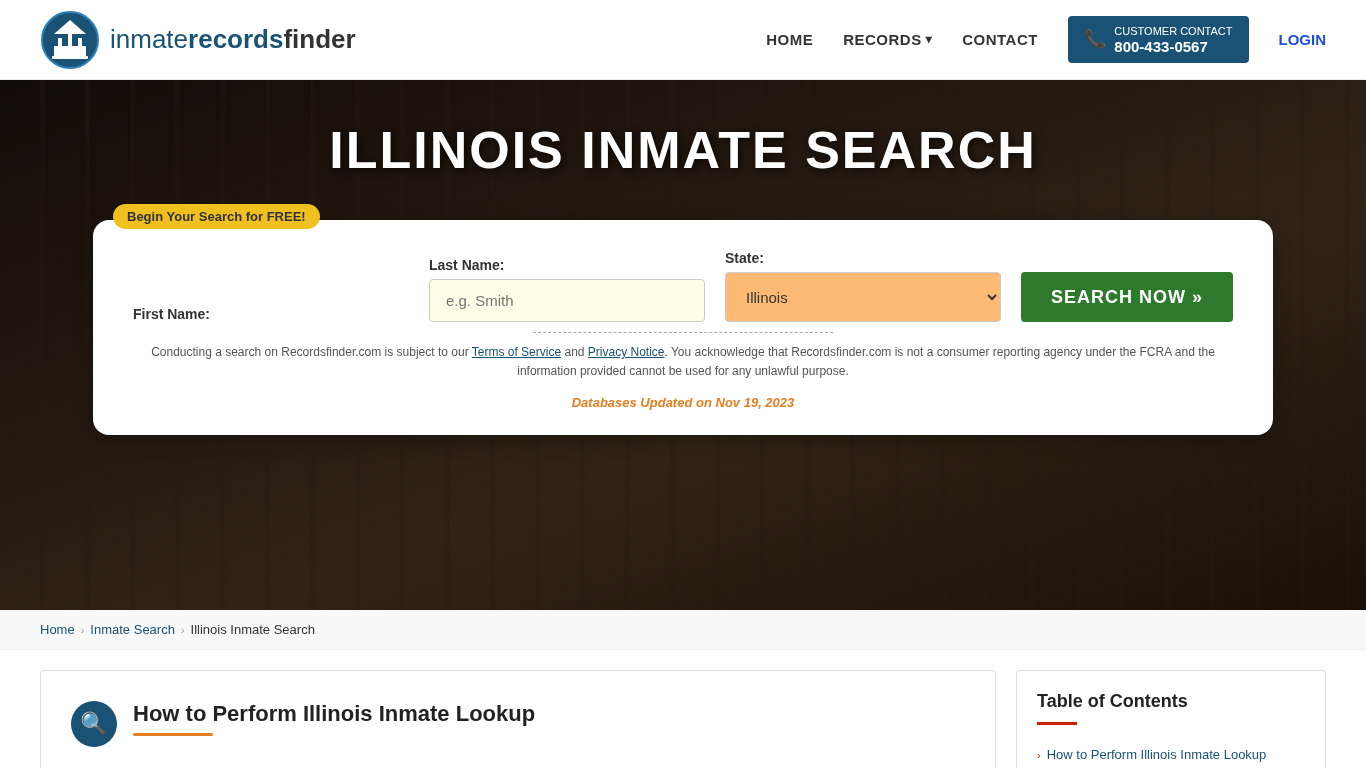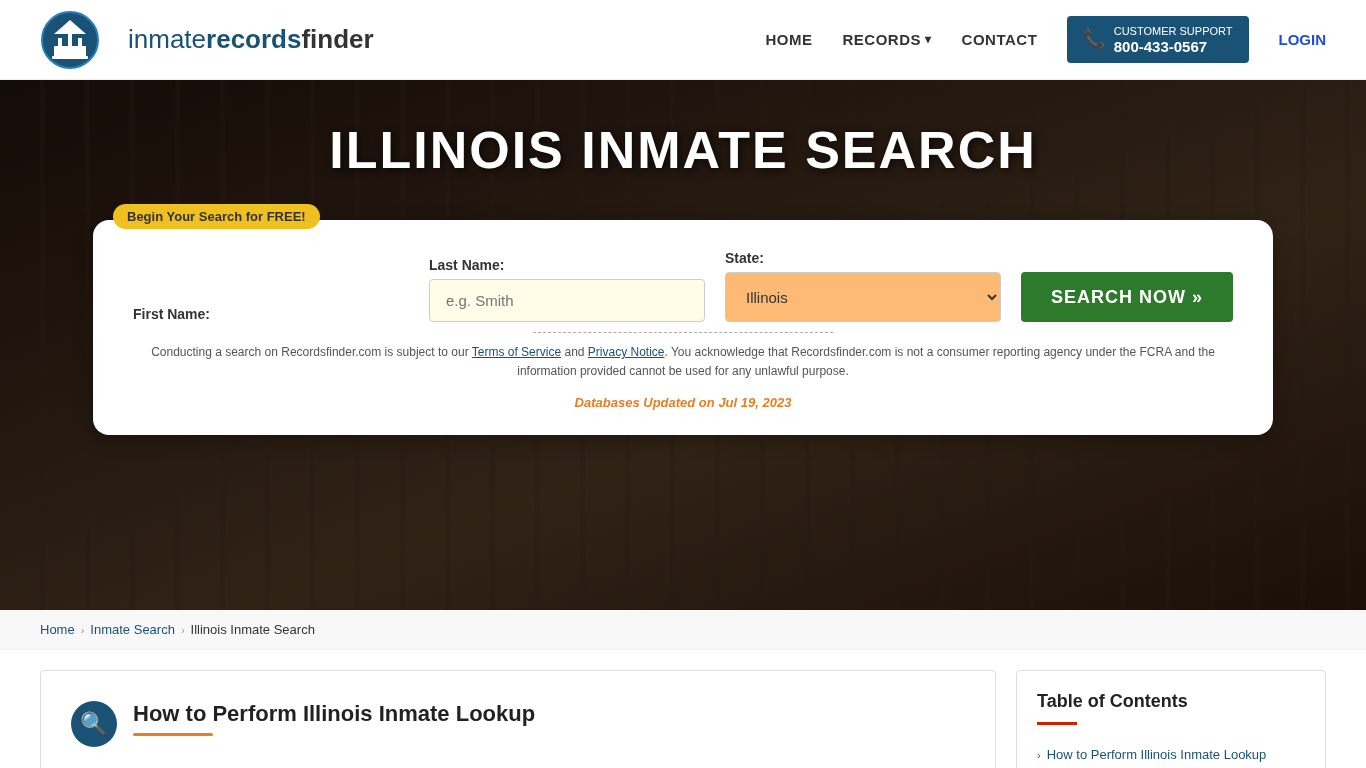--- a/index.html
+++ b/index.html
@@ -11,21 +11,21 @@
       align-items: center;
       justify-content: space-between;
       padding: 10px 40px;
       background: #fff;
       border-bottom: 1px solid #eee;
       height: 80px;
     }
     .logo-area {
       display: flex;
       align-items: center;
-      gap: 28px;
+      gap: 10px;
     }
     .logo-icon {
       width: 60px;
       height: 60px;
     }
     .logo-text {
       font-size: 26px;
       color: #333;
       font-weight: 400;
     }
@@ -317,21 +317,21 @@
   <nav class="nav">
     <a class="nav-item">HOME</a>
     <div class="nav-item nav-records">
       <span>RECORDS</span>
       <span class="chevron">▾</span>
     </div>
     <a class="nav-item">CONTACT</a>
     <div class="customer-support">
       <span class="support-icon">📞</span>
       <div>
-        <div class="support-text">CUSTOMER SUPPORT</div>
+        <div class="support-text">CUSTOMER CONTACT</div>
         <div class="support-number">800-433-0567</div>
       </div>
     </div>
     <span class="login-btn">LOGIN</span>
   </nav>
 </header>
 
 <section class="hero">
   <h1 class="hero-title">ILLINOIS INMATE SEARCH</h1>
 
@@ -353,21 +353,21 @@
       <button class="search-btn">SEARCH NOW »</button>
     </div>
 
     <div class="dashed-line"></div>
 
     <p class="disclaimer">
       Conducting a search on Recordsfinder.com is subject to our <a>Terms of Service</a> and <a>Privacy Notice</a>. You acknowledge that Recordsfinder.com is not a consumer reporting agency under the FCRA and the information provided cannot be used for any unlawful purpose.
     </p>
 
     <p class="updated">
-      <span>Databases Updated on</span>&nbsp;<span>Jul 19, 2023</span>
+      <span>Databases Updated on</span>&nbsp;<span>Nov 19, 2023</span>
     </p>
   </div>
 </section>
 
 <nav class="breadcrumb">
   <a>Home</a>
   <span class="breadcrumb-sep">›</span>
   <a>Inmate Search</a>
   <span class="breadcrumb-sep">›</span>
   <span class="breadcrumb-current">Illinois Inmate Search</span>

